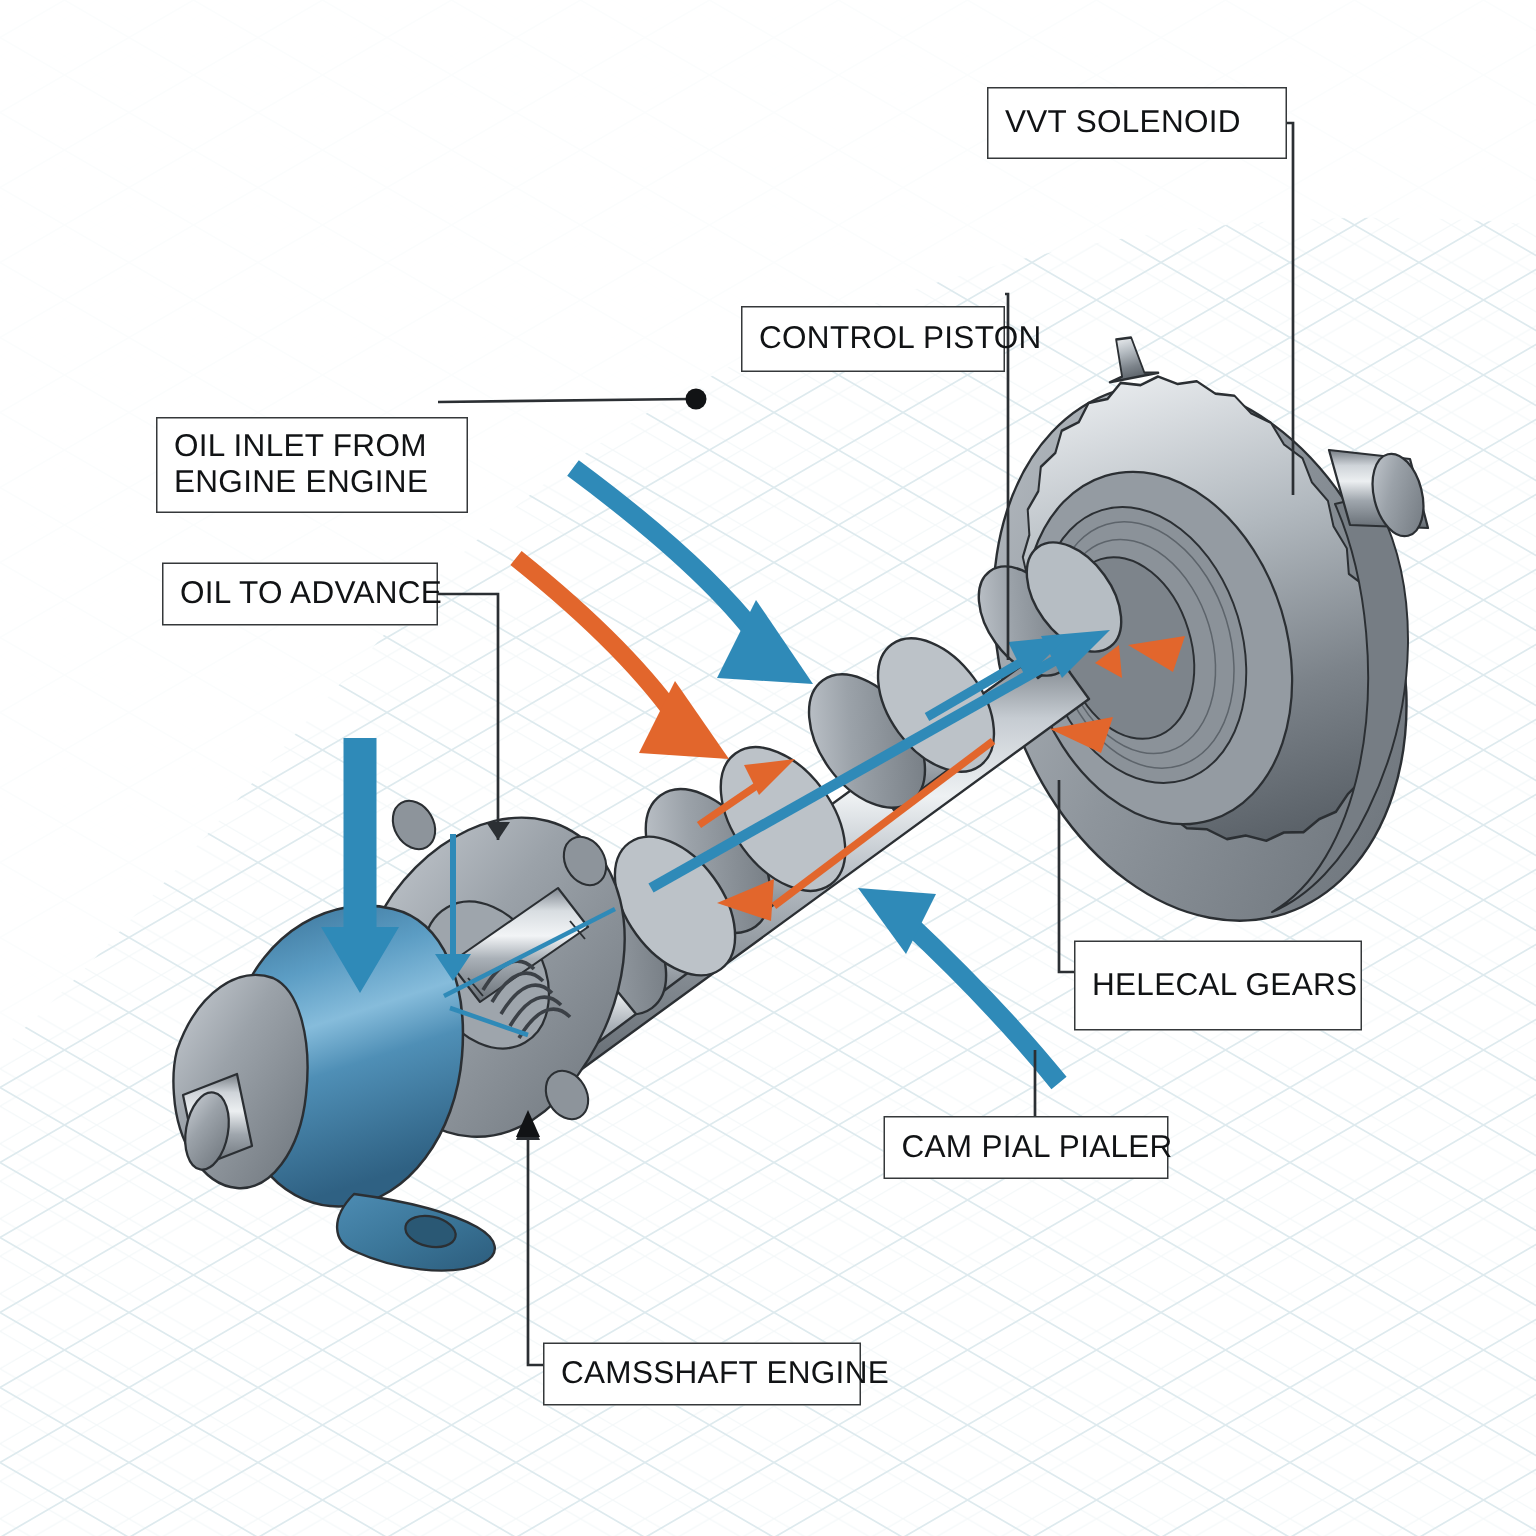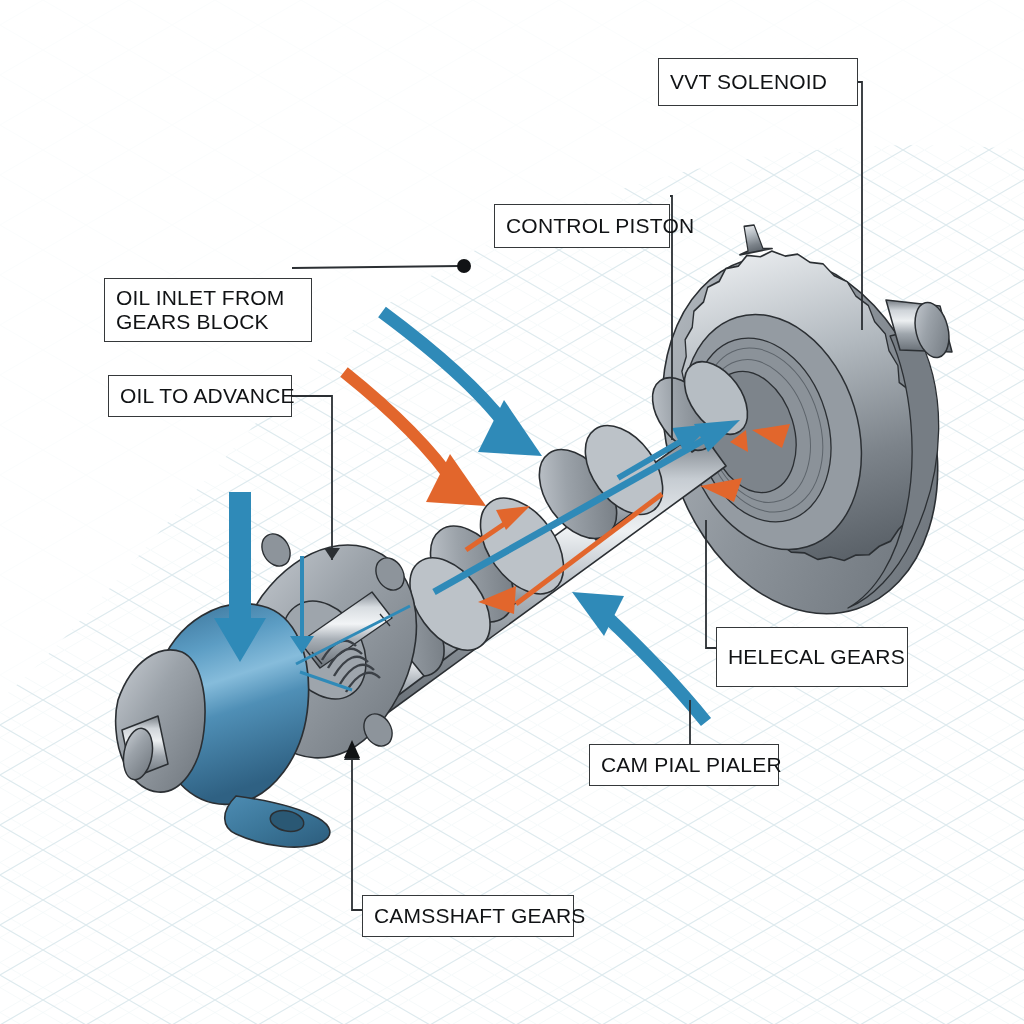--- a/index.html
+++ b/index.html
@@ -309,32 +309,32 @@
   <div class="label-box" id="lb0" style="left: 658px; top: 58px; width: 200px; height: 48px;">
     <span class="ln">VVT SOLENOID</span>
   </div>
 
   <div class="label-box" id="lb1" style="left: 494px; top: 174px; width: 176px; height: 44px; margin-top: 30px;">
     <span class="ln">CONTROL PISTON</span>
   </div>
 
   <div class="label-box" id="lb2" style="left: 104px; top: 238px; width: 208px; height: 64px; margin-top: 40px;">
     <span class="ln">OIL INLET FROM</span>
-    <span class="ln">GEARS BLOCK</span>
+    <span class="ln">ENGINE ENGINE</span>
   </div>
 
   <div class="label-box" id="lb3" style="left: 108px; top: 375px; width: 184px; height: 42px; justify-content: center;">
     <span class="ln">OIL TO ADVANCE</span>
   </div>
 
   <div class="label-box" id="lb4" style="left: 716px; top: 627px; width: 192px; height: 60px;">
     <span class="ln">HELECAL GEARS</span>
   </div>
 
   <div class="label-box" id="lb5" style="left: 589px; top: 744px; width: 190px; height: 42px;">
     <span class="ln">CAM PIAL PIALER</span>
   </div>
 
   <div class="label-box" id="lb6" style="left: 362px; top: 895px; width: 212px; height: 42px;">
-    <span class="ln">CAMSSHAFT GEARS</span>
+    <span class="ln">CAMSSHAFT ENGINE</span>
   </div>
 
 </div>
 
 </body></html>

